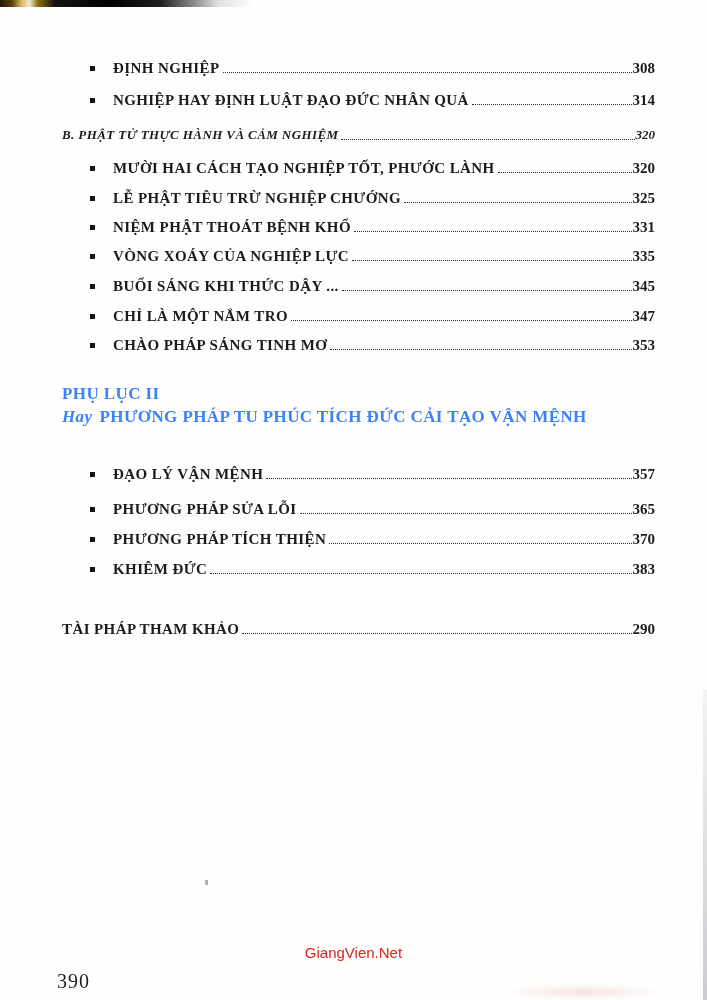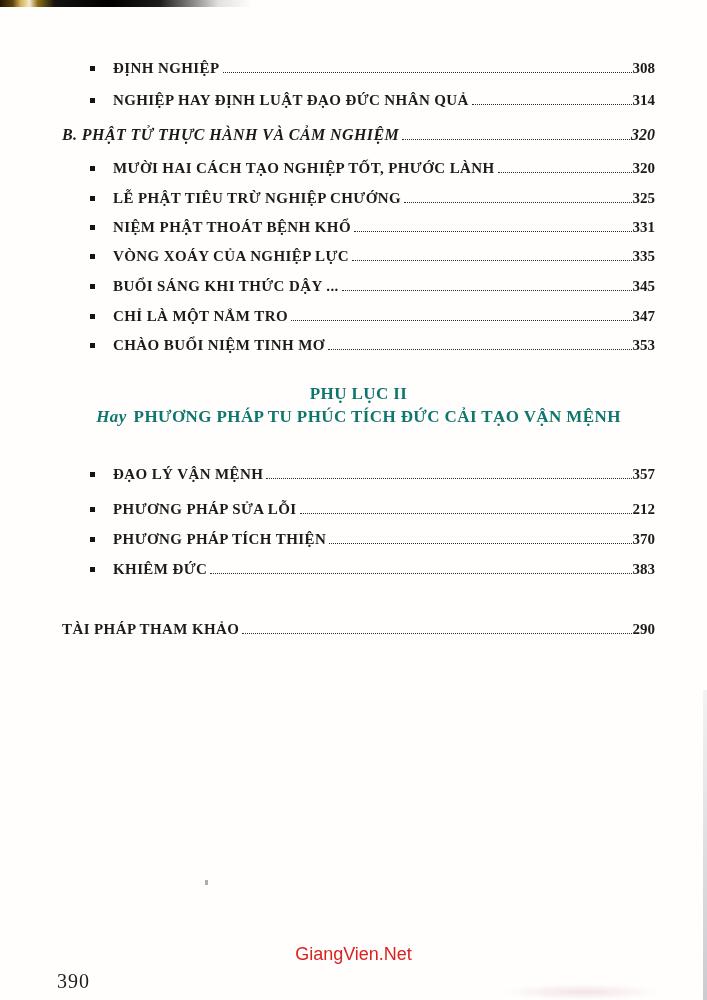--- a/index.html
+++ b/index.html
@@ -23,31 +23,31 @@
     width:5px;height:5px;background:#141414;
     align-self:center;margin-right:18px;flex:0 0 auto;
   }
   .title{flex:0 0 auto;}
   .leader{
     flex:1 1 auto;min-width:10px;
     border-bottom:1.6px dotted #2c2c2c;
     align-self:flex-end;margin:0 1px 5px 3px;
   }
   .pagenum{flex:0 0 auto;letter-spacing:0;}
-  .italic-row{font-style:italic;font-size:16px;}
+  .italic-row{font-style:italic;font-size:13px;}
   .heading{
-    text-align:center;font-weight:bold;letter-spacing:.4px;
-    font-size:17px;line-height:23px;color:#0f766e;
+    text-align:left;font-weight:bold;letter-spacing:.4px;
+    font-size:17px;line-height:23px;color:#3b82f6;
   }
   .heading .hay{font-style:italic;margin-right:7px;}
   .watermark{
     position:absolute;left:0;right:0;top:944px;
     text-align:center;
     font-family:"Liberation Sans","DejaVu Sans",sans-serif;
-    font-size:18px;font-weight:400;
+    font-size:15px;font-weight:400;
   }
   .folio{
     position:absolute;left:57px;top:970px;
     font-size:20px;font-weight:normal;letter-spacing:1px;color:#1d1d1d;
   }
   
   .smudge-top{
     position:absolute;left:0;top:0;width:420px;height:7px;
     background:linear-gradient(to right,
       #241703 0%,#5f430f 3%,#d8b45a 5%,#f3ead1 7%,#8a700f 9%,
@@ -132,42 +132,42 @@
 
     <div class="row bullet-row" style="margin-top:10px">
       <span class="bullet"></span>
       <span class="title">CHỈ LÀ MỘT NẮM TRO</span>
       <span class="leader"></span>
       <span class="pagenum">347</span>
     </div>
 
     <div class="row bullet-row" style="margin-top:9px">
       <span class="bullet"></span>
-      <span class="title">CHÀO BUỔI NIỆM TINH MƠ</span>
+      <span class="title">CHÀO PHÁP SÁNG TINH MƠ</span>
       <span class="leader"></span>
       <span class="pagenum">353</span>
     </div>
 
     <div class="heading" style="margin-top:27px">
       <div>PHỤ LỤC II</div>
       <div><span class="hay">Hay</span><span>PHƯƠNG PHÁP TU PHÚC TÍCH ĐỨC CẢI TẠO VẬN MỆNH</span></div>
     </div>
 
     <div class="row bullet-row" style="margin-top:36px">
       <span class="bullet"></span>
       <span class="title">ĐẠO LÝ VẬN MỆNH</span>
       <span class="leader"></span>
       <span class="pagenum">357</span>
     </div>
 
     <div class="row bullet-row" style="margin-top:15px">
       <span class="bullet"></span>
       <span class="title">PHƯƠNG PHÁP SỬA LỖI</span>
       <span class="leader"></span>
-      <span class="pagenum">212</span>
+      <span class="pagenum">365</span>
     </div>
 
     <div class="row bullet-row" style="margin-top:10px">
       <span class="bullet"></span>
       <span class="title">PHƯƠNG PHÁP TÍCH THIỆN</span>
       <span class="leader"></span>
       <span class="pagenum">370</span>
     </div>
 
     <div class="row bullet-row" style="margin-top:10px">

